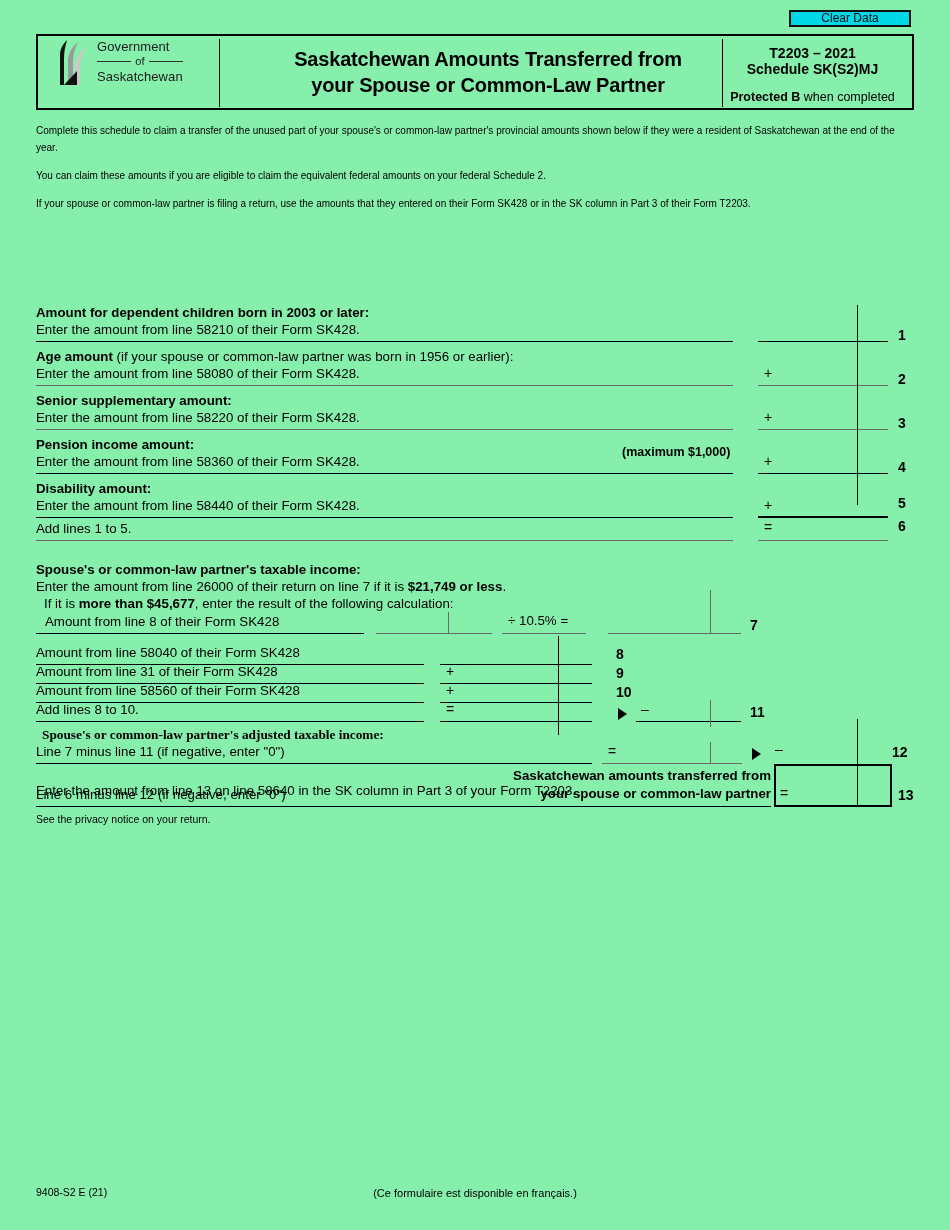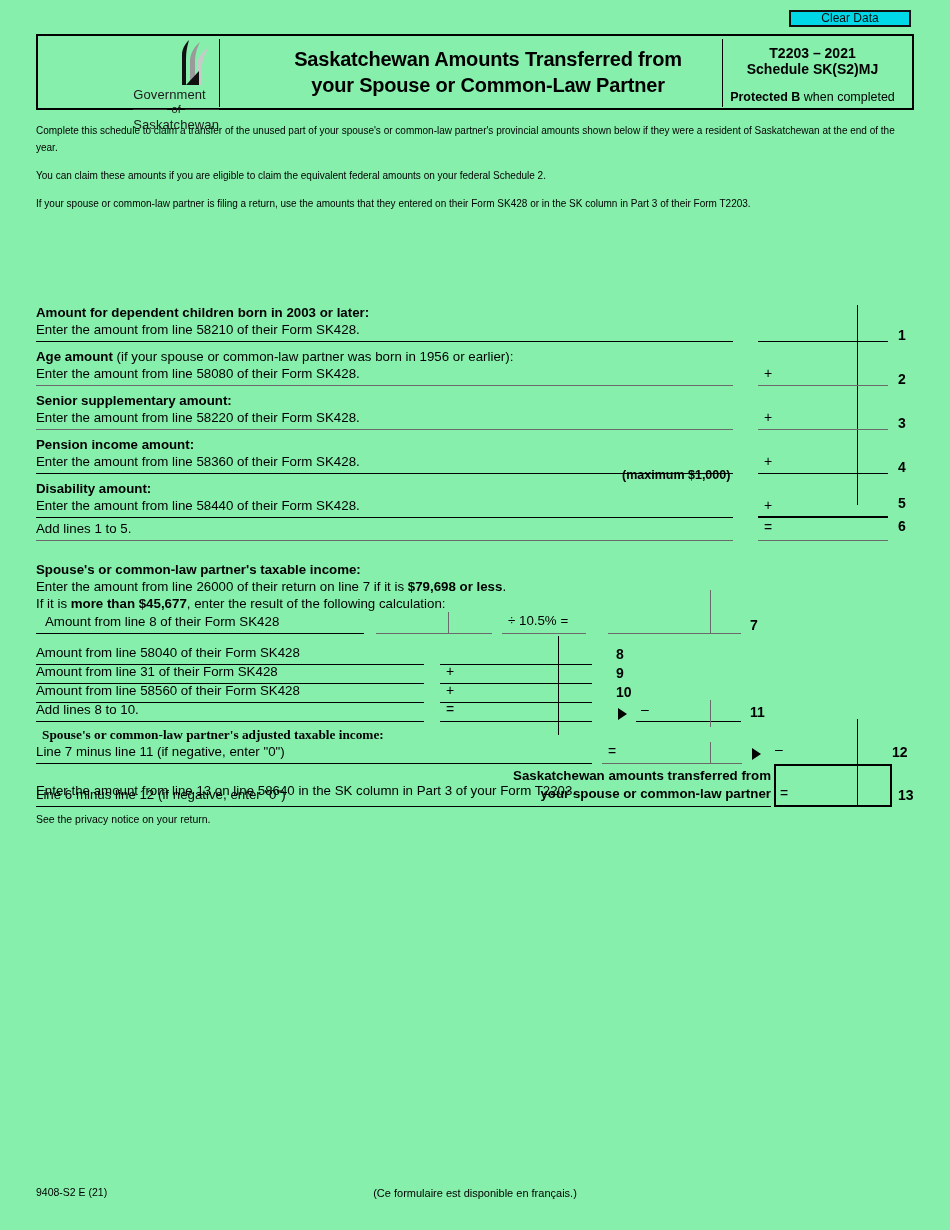--- a/index.html
+++ b/index.html
@@ -51,22 +51,21 @@
   }
   .logo-cell {
     position: absolute;
     left: 4px;
     top: 3px;
     width: 178px;
     height: 68px;
     border-right: 1px solid #000;
     box-sizing: border-box;
     display: flex;
-    align-items: flex-end;
-    flex-direction: column;
+    align-items: flex-start;
   }
   .logo-mark {
     width: 36px;
     height: 48px;
     margin-left: 12px;
     margin-right: 7px;
     flex: none;
   }
   .logo-text {
     font-size: 13px;
@@ -287,21 +286,21 @@
       <div class="lbl" style="left:0px; top:105px;">Enter the amount from line 58220 of their Form SK428.</div>
       <div class="rule thin" style="left:0px; top:124px; width:697px;"></div>
       <div class="op" style="left:728px; top:104px;">+</div>
       <div class="rule thin" style="left:722px; top:124px; width:130px;"></div>
       <div class="lineno" style="left:862px; top:110px;">3</div>
     </div>
 
     <div class="row">
       <div class="lbl b" style="left:0px; top:132px;">Pension income amount:</div>
       <div class="lbl" style="left:0px; top:149px;">Enter the amount from line 58360 of their Form SK428.</div>
-      <div class="lbl b" style="left:586px; top:163px; font-size:12.5px;">(maximum $1,000)</div>
+      <div class="lbl b" style="left:586px; top:140px; font-size:12.5px;">(maximum $1,000)</div>
       <div class="rule dark" style="left:0px; top:168px; width:697px;"></div>
       <div class="op" style="left:728px; top:148px;">+</div>
       <div class="rule dark" style="left:722px; top:168px; width:130px;"></div>
       <div class="lineno" style="left:862px; top:154px;">4</div>
     </div>
 
     <div class="row">
       <div class="lbl b" style="left:0px; top:176px;">Disability amount:</div>
       <div class="lbl" style="left:0px; top:193px;">Enter the amount from line 58440 of their Form SK428.</div>
       <div class="rule dark" style="left:0px; top:212px; width:697px;"></div>
@@ -313,22 +312,22 @@
     <div class="row">
       <div class="lbl" style="left:0px; top:216px;">Add lines 1 to 5.</div>
       <div class="rule thin" style="left:0px; top:235px; width:697px;"></div>
       <div class="op" style="left:728px; top:214px;">=</div>
       <div class="rule thin" style="left:722px; top:235px; width:130px;"></div>
       <div class="lineno" style="left:862px; top:213px;">6</div>
     </div>
 
     <div class="row">
       <div class="lbl b" style="left:0px; top:257px;">Spouse's or common-law partner's taxable income:</div>
-      <div class="lbl" style="left:0px; top:274px;"><span>Enter the amount from line 26000 of their return on line 7 if it is </span><b>$79,698 or less</b><span>.</span></div>
-      <div class="lbl" style="left:0px; top:291px;"><span>If it is </span><b>more than $45,677</b><span>, enter the result of the following calculation:</span></div>
+      <div class="lbl" style="left:0px; top:274px;"><span>Enter the amount from line 26000 of their return on line 7 if it is </span><b>$21,749 or less</b><span>.</span></div>
+      <div class="lbl" style="left:8px; top:291px;"><span>If it is </span><b>more than $45,677</b><span>, enter the result of the following calculation:</span></div>
 
       <div class="lbl" style="left:9px; top:309px;">Amount from line 8 of their Form SK428</div>
       <div class="rule dark" style="left:0px; top:328px; width:328px;"></div>
 
       <div class="rule thin" style="left:340px; top:328px; width:116px;"></div>
       <div class="vline thin" style="left:412px; top:307px; height:22px;"></div>
 
       <div class="lbl" style="left:472px; top:308px;">÷  10.5%  =</div>
       <div class="rule thin" style="left:466px; top:328px; width:84px;"></div>
 

